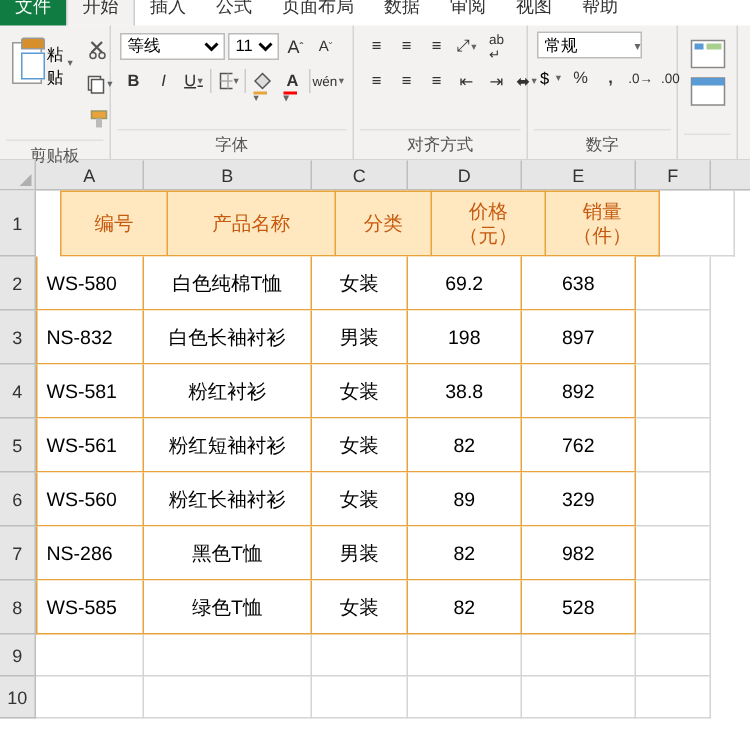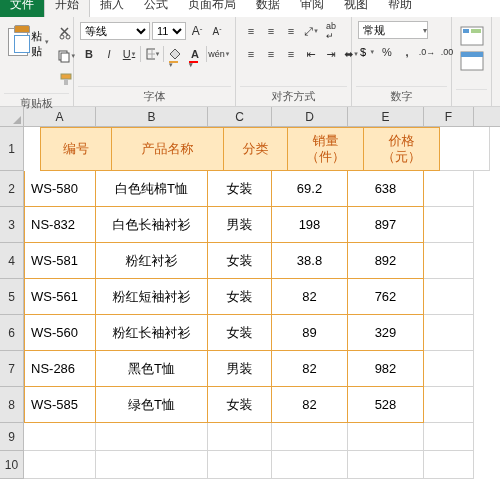--- a/index.html
+++ b/index.html
@@ -225,27 +225,27 @@
     <div class="rh" style="height:36px;">8</div>
     <div class="rh" style="height:28px;">9</div>
     <div class="rh" style="height:28px;">10</div>
   </div>
   <div class="cells">
 
     <div class="row r-header toprow">
       <div class="cell hdrcell cA leftedge">编号</div>
       <div class="cell hdrcell cB">产品名称</div>
       <div class="cell hdrcell cC">分类</div>
+      <div class="cell hdrcell cD">
+          <span>价格</span>
+          <span>（元）</span>
+        </div>
       <div class="cell hdrcell cE">
           <span>销量</span>
           <span>（件）</span>
-        </div>
-      <div class="cell hdrcell cD">
-          <span>价格</span>
-          <span>（元）</span>
         </div>
       <div class="cell cF"></div>
     </div>
 
     <div id="data-rows">
         <div class="row r-data">
           <div class="cell dcell left cA leftedge">WS-580</div>
           <div class="cell dcell cB">白色纯棉T恤</div>
           <div class="cell dcell cC">女装</div>
           <div class="cell dcell cD">69.2</div>

